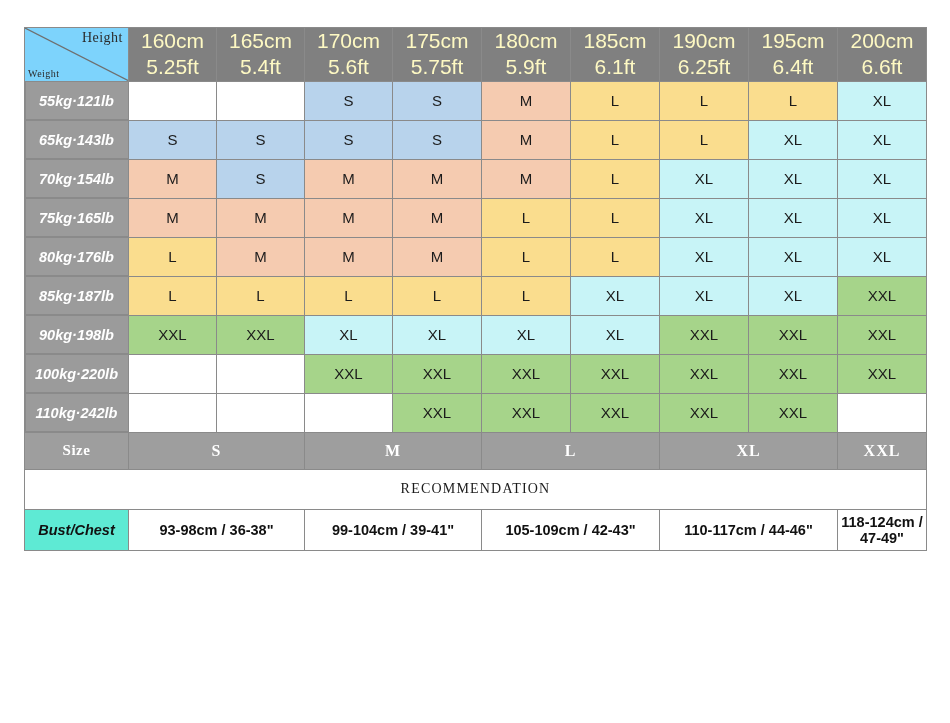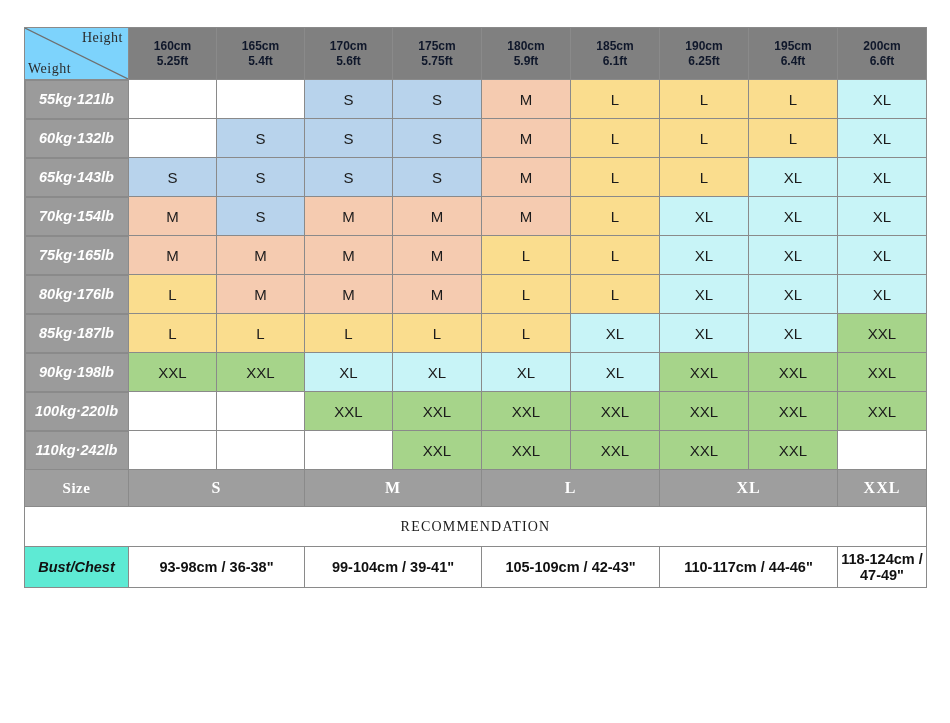--- a/index.html
+++ b/index.html
@@ -47,31 +47,31 @@
     right: 5px; top: 2px;
     font-family: "Liberation Serif", serif;
     font-size: 14px;
     color: #2b2b2b;
     letter-spacing: 0.5px;
   }
   td.corner .hdr-weight {
     position: absolute;
     left: 3px; bottom: 2px;
     font-family: "Liberation Serif", serif;
-    font-size: 14px;
+    font-size: 10px;
     color: #2b2b2b;
     letter-spacing: 0.5px;
   }
 
   th.hcol {
     height: 52px;
     background: #808080;
-    color: #0f172a;
-    font-size: 12px;
-    font-weight: bold;
+    color: #fef9c3;
+    font-size: 21px;
+    font-weight: normal;
     line-height: 1.25;
     width: 88px;
   }
   th.hcol .cm { display: block; }
   th.hcol .ft { display: block; }
 
   td.wrow {
     height: 39px;
     background: #9b9b9b;
     color: #ffffff;
@@ -218,32 +218,20 @@
           <td class="cell none"></td>
           <td class="cell s">S</td>
           <td class="cell s">S</td>
           <td class="cell m">M</td>
           <td class="cell l">L</td>
           <td class="cell l">L</td>
           <td class="cell l">L</td>
           <td class="cell xl">XL</td>
         </tr>
         <tr>
-          <td class="wrow">60kg·132lb</td>
-          <td class="cell none"></td>
-          <td class="cell s">S</td>
-          <td class="cell s">S</td>
-          <td class="cell s">S</td>
-          <td class="cell m">M</td>
-          <td class="cell l">L</td>
-          <td class="cell l">L</td>
-          <td class="cell l">L</td>
-          <td class="cell xl">XL</td>
-        </tr>
-        <tr>
           <td class="wrow">65kg·143lb</td>
           <td class="cell s">S</td>
           <td class="cell s">S</td>
           <td class="cell s">S</td>
           <td class="cell s">S</td>
           <td class="cell m">M</td>
           <td class="cell l">L</td>
           <td class="cell l">L</td>
           <td class="cell xl">XL</td>
           <td class="cell xl">XL</td>

